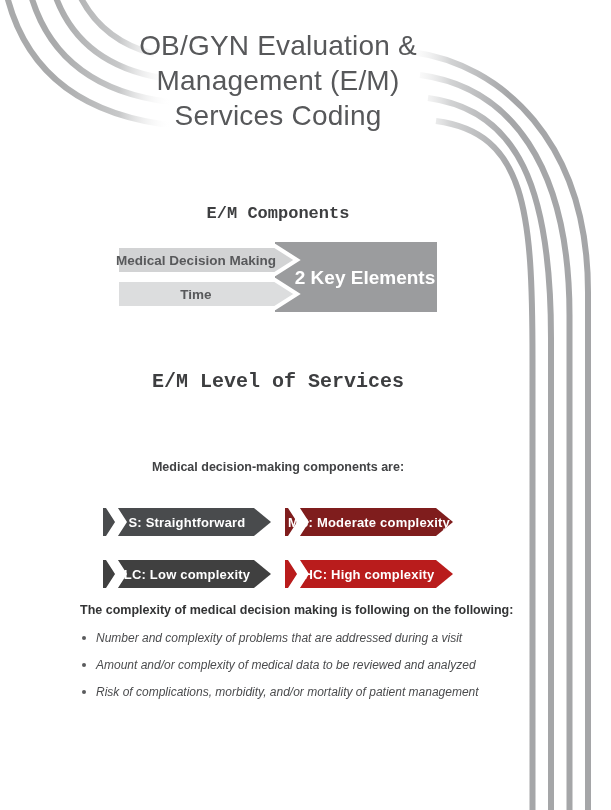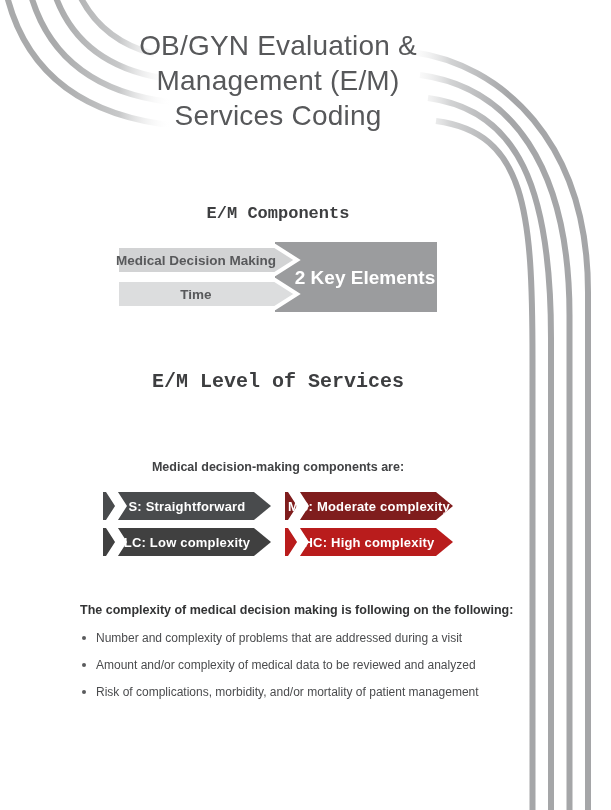--- a/index.html
+++ b/index.html
@@ -45,39 +45,39 @@
 
   .badges {
     top:492px; left:25px; width:350px;
     display:grid; grid-template-columns:168px 168px;
     column-gap:14px; row-gap:8px;
   }
   .badge {
     position:relative; width:168px; height:28px;
     clip-path:polygon(0 0, calc(100% - 17px) 0, 100% 50%, calc(100% - 17px) 100%, 0 100%);
     display:flex; align-items:center; justify-content:center;
-    color:#ffffff; font-size:13px; font-weight:bold; letter-spacing:0.2px;
+    color:#ffffff; font-size:13px; font-weight:bold; letter-spacing:0.2px;margin-top:16px;
   }
   .badge::before {
     content:""; position:absolute; left:3px; top:0; bottom:0; width:21px;
     background:#ffffff;
     clip-path:polygon(0 0, 57% 0, 100% 50%, 57% 100%, 0 100%, 43% 50%);
   }
 
   .complexity-heading {
     top:603px; left:2px; width:420px;
     font-size:12.5px; font-weight:bold; color:#333435; white-space:nowrap;
   }
   .bullet-list { top:630px; left:4px; width:420px; }
   .bullet-item { display:flex; align-items:flex-start; margin-bottom:11px; }
   .bullet-dot {
     flex:0 0 auto; width:4px; height:4px; border-radius:50%;
     background:#5a5b5d; margin:6px 10px 0 0;
   }
-  .bullet-text { font-size:12px; line-height:16px; color:#4b4c4e; white-space:nowrap; }
+  .bullet-text { font-size:12px; line-height:16px; color:#4b4c4e; white-space:nowrap;font-style:italic; }
 
   svg text { font-family:"Liberation Sans","DejaVu Sans",sans-serif; }
 </style>
 </head>
 <body>
 
 <svg id="decor-topleft" class="decor" width="200" height="140" viewBox="0 0 200 140">
   <defs>
     <linearGradient id="fadeL" gradientUnits="userSpaceOnUse" x1="55" y1="0" x2="172" y2="0">
       <stop offset="0" stop-color="#a9aaab"></stop>

